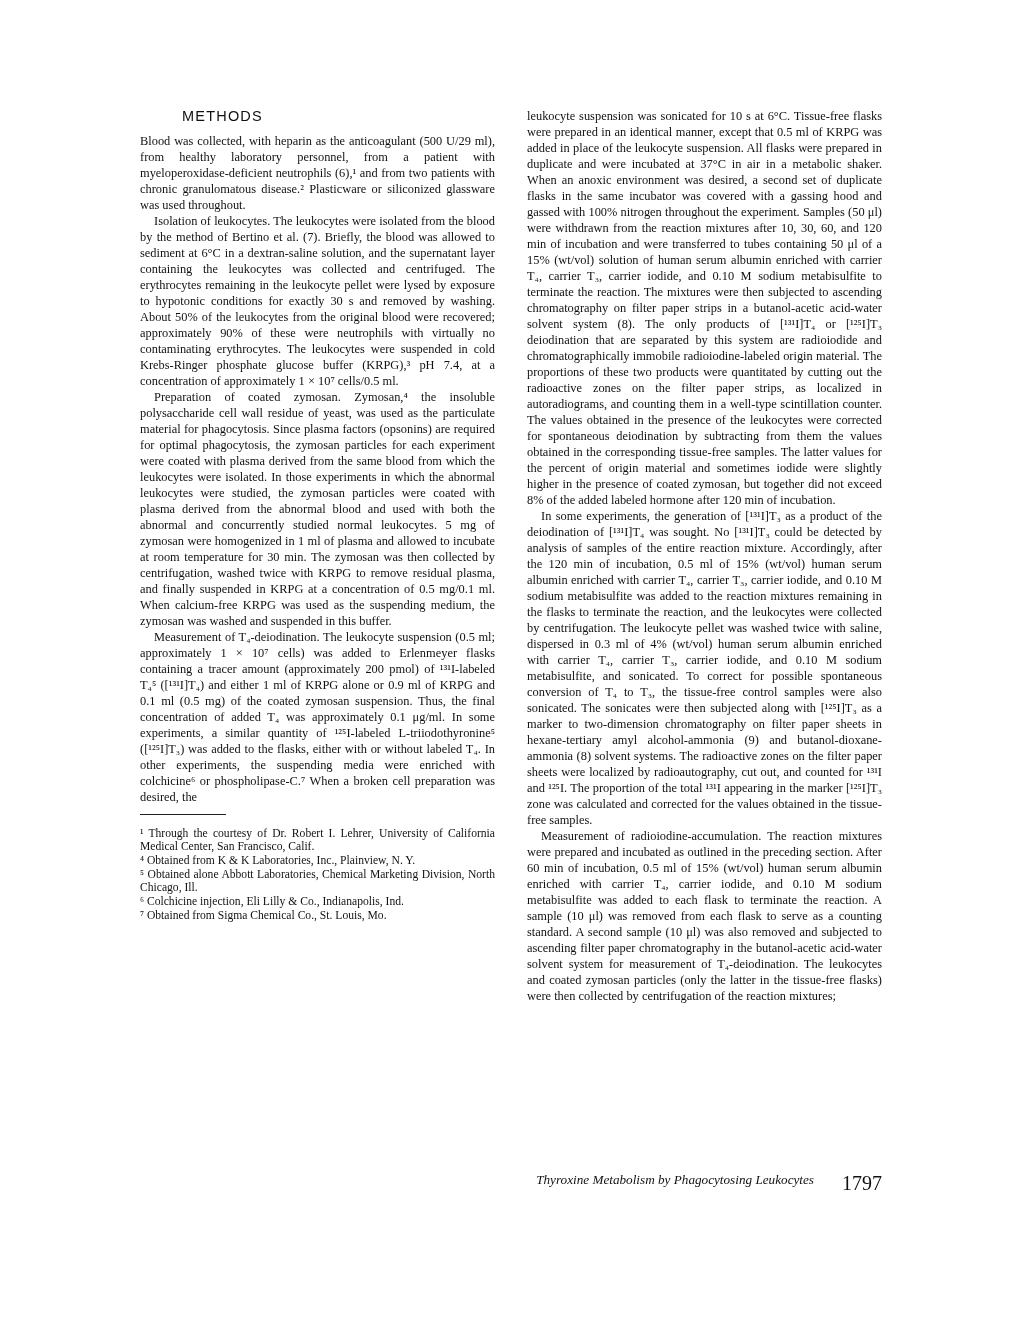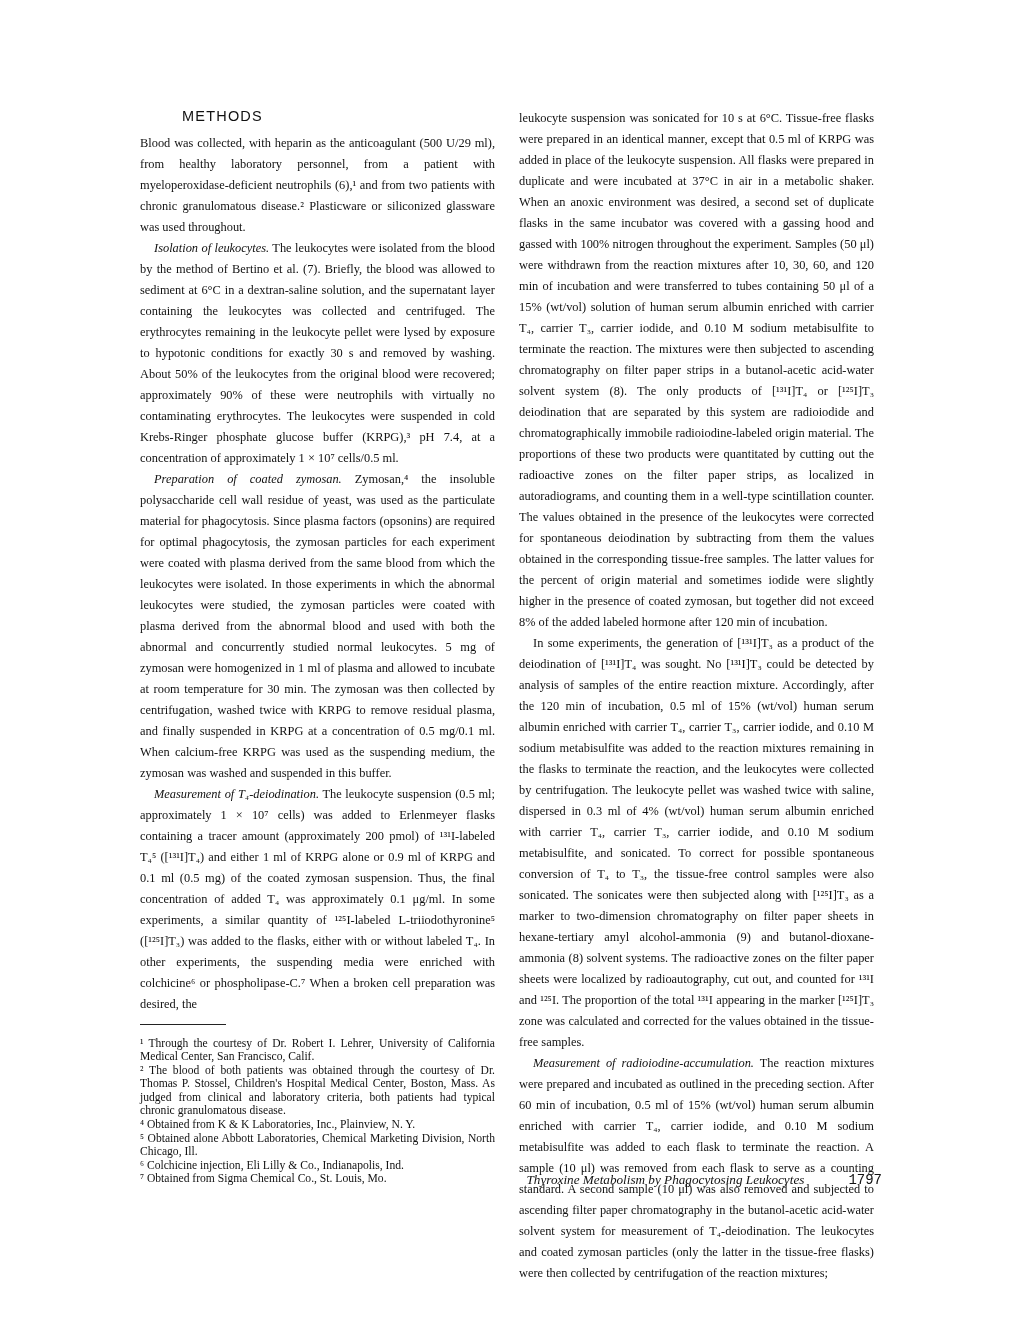--- a/index.html
+++ b/index.html
@@ -20,47 +20,46 @@
     left: 0; top: 0;
     width: 1020px;
     height: 1320px;
   }
   .columns {
     position: absolute;
     left: 140px;
     top: 108px;
     width: 742px;
     display: flex;
-    gap: 24px;
+    gap: 32px;
   }
   .col {
     width: 355px;
   }
   .section-head {
     font-family: "Liberation Sans", sans-serif;
     font-size: 14.5px;
     letter-spacing: 1.2px;
     margin: 0 0 9px 42px;
     font-weight: normal;
     color: #111;
   }
   p.body {
     margin: 0;
     font-size: 12.4px;
-    line-height: 21px;
+    line-height: 16px;
     text-align: justify;
     text-indent: 0;
     hyphens: auto;
     -webkit-hyphens: auto;
   }
   p.body.indent {
     text-indent: 14px;
   }
   .ital {
-    font-style: italic;
   }
   .footnote-rule {
     width: 86px;
     height: 1px;
     background: #222;
     margin: 9px 0 5px 0;
   }
   .footnotes {
     margin-top: 12px;
   }
@@ -74,30 +73,30 @@
     -webkit-hyphens: auto;
   }
   .running-foot {
     position: absolute;
     left: 140px;
     top: 1172px;
     width: 742px;
     display: flex;
     align-items: flex-start;
     justify-content: flex-end;
-    gap: 44px;
+    gap: 28px;
   }
   .running-title {
     font-style: italic;
     font-family: "Liberation Serif", serif;
     font-size: 13.2px;
   }
   .page-number {
-    font-family: Liberation Mono, monospace;
-    font-size: 14px;
+    font-family: Liberation Serif, serif;
+    font-size: 20px;
   }
 </style>
 </head>
 <body>
 
 <div class="page">
 
   <div class="columns">
 
     <div class="col">
@@ -105,21 +104,20 @@
 
       <p class="body">Blood was collected, with heparin as the anticoagulant (500 U/29 ml), from healthy laboratory personnel, from a patient with myeloperoxidase-deficient neutrophils (6),¹ and from two patients with chronic granulomatous disease.² Plasticware or siliconized glassware was used throughout.</p>
       <p class="body indent"><span class="ital">Isolation of leukocytes.</span> The leukocytes were isolated from the blood by the method of Bertino et al. (7). Briefly, the blood was allowed to sediment at 6°C in a dextran-saline solution, and the supernatant layer containing the leukocytes was collected and centrifuged. The erythrocytes remaining in the leukocyte pellet were lysed by exposure to hypotonic conditions for exactly 30 s and removed by washing. About 50% of the leukocytes from the original blood were recovered; approximately 90% of these were neutrophils with virtually no contaminating erythrocytes. The leukocytes were suspended in cold Krebs-Ringer phosphate glucose buffer (KRPG),³ pH 7.4, at a concentration of approximately 1 × 10⁷ cells/0.5 ml.</p>
       <p class="body indent"><span class="ital">Preparation of coated zymosan.</span> Zymosan,⁴ the insoluble polysaccharide cell wall residue of yeast, was used as the particulate material for phagocytosis. Since plasma factors (opsonins) are required for optimal phagocytosis, the zymosan particles for each experiment were coated with plasma derived from the same blood from which the leukocytes were isolated. In those experiments in which the abnormal leukocytes were studied, the zymosan particles were coated with plasma derived from the abnormal blood and used with both the abnormal and concurrently studied normal leukocytes. 5 mg of zymosan were homogenized in 1 ml of plasma and allowed to incubate at room temperature for 30 min. The zymosan was then collected by centrifugation, washed twice with KRPG to remove residual plasma, and finally suspended in KRPG at a concentration of 0.5 mg/0.1 ml. When calcium-free KRPG was used as the suspending medium, the zymosan was washed and suspended in this buffer.</p>
       <p class="body indent"><span class="ital">Measurement of T₄-deiodination.</span> The leukocyte suspension (0.5 ml; approximately 1 × 10⁷ cells) was added to Erlenmeyer flasks containing a tracer amount (approximately 200 pmol) of ¹³¹I-labeled T₄⁵ ([¹³¹I]T₄) and either 1 ml of KRPG alone or 0.9 ml of KRPG and 0.1 ml (0.5 mg) of the coated zymosan suspension. Thus, the final concentration of added T₄ was approximately 0.1 μg/ml. In some experiments, a similar quantity of ¹²⁵I-labeled L-triiodothyronine⁵ ([¹²⁵I]T₃) was added to the flasks, either with or without labeled T₄. In other experiments, the suspending media were enriched with colchicine⁶ or phospholipase-C.⁷ When a broken cell preparation was desired, the</p>
 
       <div class="footnote-rule"></div>
 
       <div class="footnotes">
         <p>¹ Through the courtesy of Dr. Robert I. Lehrer, University of California Medical Center, San Francisco, Calif.</p>
-        <p>² The blood of both patients was obtained through the courtesy of Dr. Thomas P. Stossel, Children's Hospital Medical Center, Boston, Mass. As judged from clinical and laboratory criteria, both patients had typical chronic granulomatous disease.</p>
         <p>⁴ Obtained from K &amp; K Laboratories, Inc., Plainview, N. Y.</p>
         <p>⁵ Obtained alone Abbott Laboratories, Chemical Marketing Division, North Chicago, Ill.</p>
         <p>⁶ Colchicine injection, Eli Lilly &amp; Co., Indianapolis, Ind.</p>
         <p>⁷ Obtained from Sigma Chemical Co., St. Louis, Mo.</p>
       </div>
     </div>
 
     <div class="col">
       <p class="body">leukocyte suspension was sonicated for 10 s at 6°C. Tissue-free flasks were prepared in an identical manner, except that 0.5 ml of KRPG was added in place of the leukocyte suspension. All flasks were prepared in duplicate and were incubated at 37°C in air in a metabolic shaker. When an anoxic environment was desired, a second set of duplicate flasks in the same incubator was covered with a gassing hood and gassed with 100% nitrogen throughout the experiment. Samples (50 μl) were withdrawn from the reaction mixtures after 10, 30, 60, and 120 min of incubation and were transferred to tubes containing 50 μl of a 15% (wt/vol) solution of human serum albumin enriched with carrier T₄, carrier T₃, carrier iodide, and 0.10 M sodium metabisulfite to terminate the reaction. The mixtures were then subjected to ascending chromatography on filter paper strips in a butanol-acetic acid-water solvent system (8). The only products of [¹³¹I]T₄ or [¹²⁵I]T₃ deiodination that are separated by this system are radioiodide and chromatographically immobile radioiodine-labeled origin material. The proportions of these two products were quantitated by cutting out the radioactive zones on the filter paper strips, as localized in autoradiograms, and counting them in a well-type scintillation counter. The values obtained in the presence of the leukocytes were corrected for spontaneous deiodination by subtracting from them the values obtained in the corresponding tissue-free samples. The latter values for the percent of origin material and sometimes iodide were slightly higher in the presence of coated zymosan, but together did not exceed 8% of the added labeled hormone after 120 min of incubation.</p>
       <p class="body indent">In some experiments, the generation of [¹³¹I]T₃ as a product of the deiodination of [¹³¹I]T₄ was sought. No [¹³¹I]T₃ could be detected by analysis of samples of the entire reaction mixture. Accordingly, after the 120 min of incubation, 0.5 ml of 15% (wt/vol) human serum albumin enriched with carrier T₄, carrier T₃, carrier iodide, and 0.10 M sodium metabisulfite was added to the reaction mixtures remaining in the flasks to terminate the reaction, and the leukocytes were collected by centrifugation. The leukocyte pellet was washed twice with saline, dispersed in 0.3 ml of 4% (wt/vol) human serum albumin enriched with carrier T₄, carrier T₃, carrier iodide, and 0.10 M sodium metabisulfite, and sonicated. To correct for possible spontaneous conversion of T₄ to T₃, the tissue-free control samples were also sonicated. The sonicates were then subjected along with [¹²⁵I]T₃ as a marker to two-dimension chromatography on filter paper sheets in hexane-tertiary amyl alcohol-ammonia (9) and butanol-dioxane-ammonia (8) solvent systems. The radioactive zones on the filter paper sheets were localized by radioautography, cut out, and counted for ¹³¹I and ¹²⁵I. The proportion of the total ¹³¹I appearing in the marker [¹²⁵I]T₃ zone was calculated and corrected for the values obtained in the tissue-free samples.</p>

